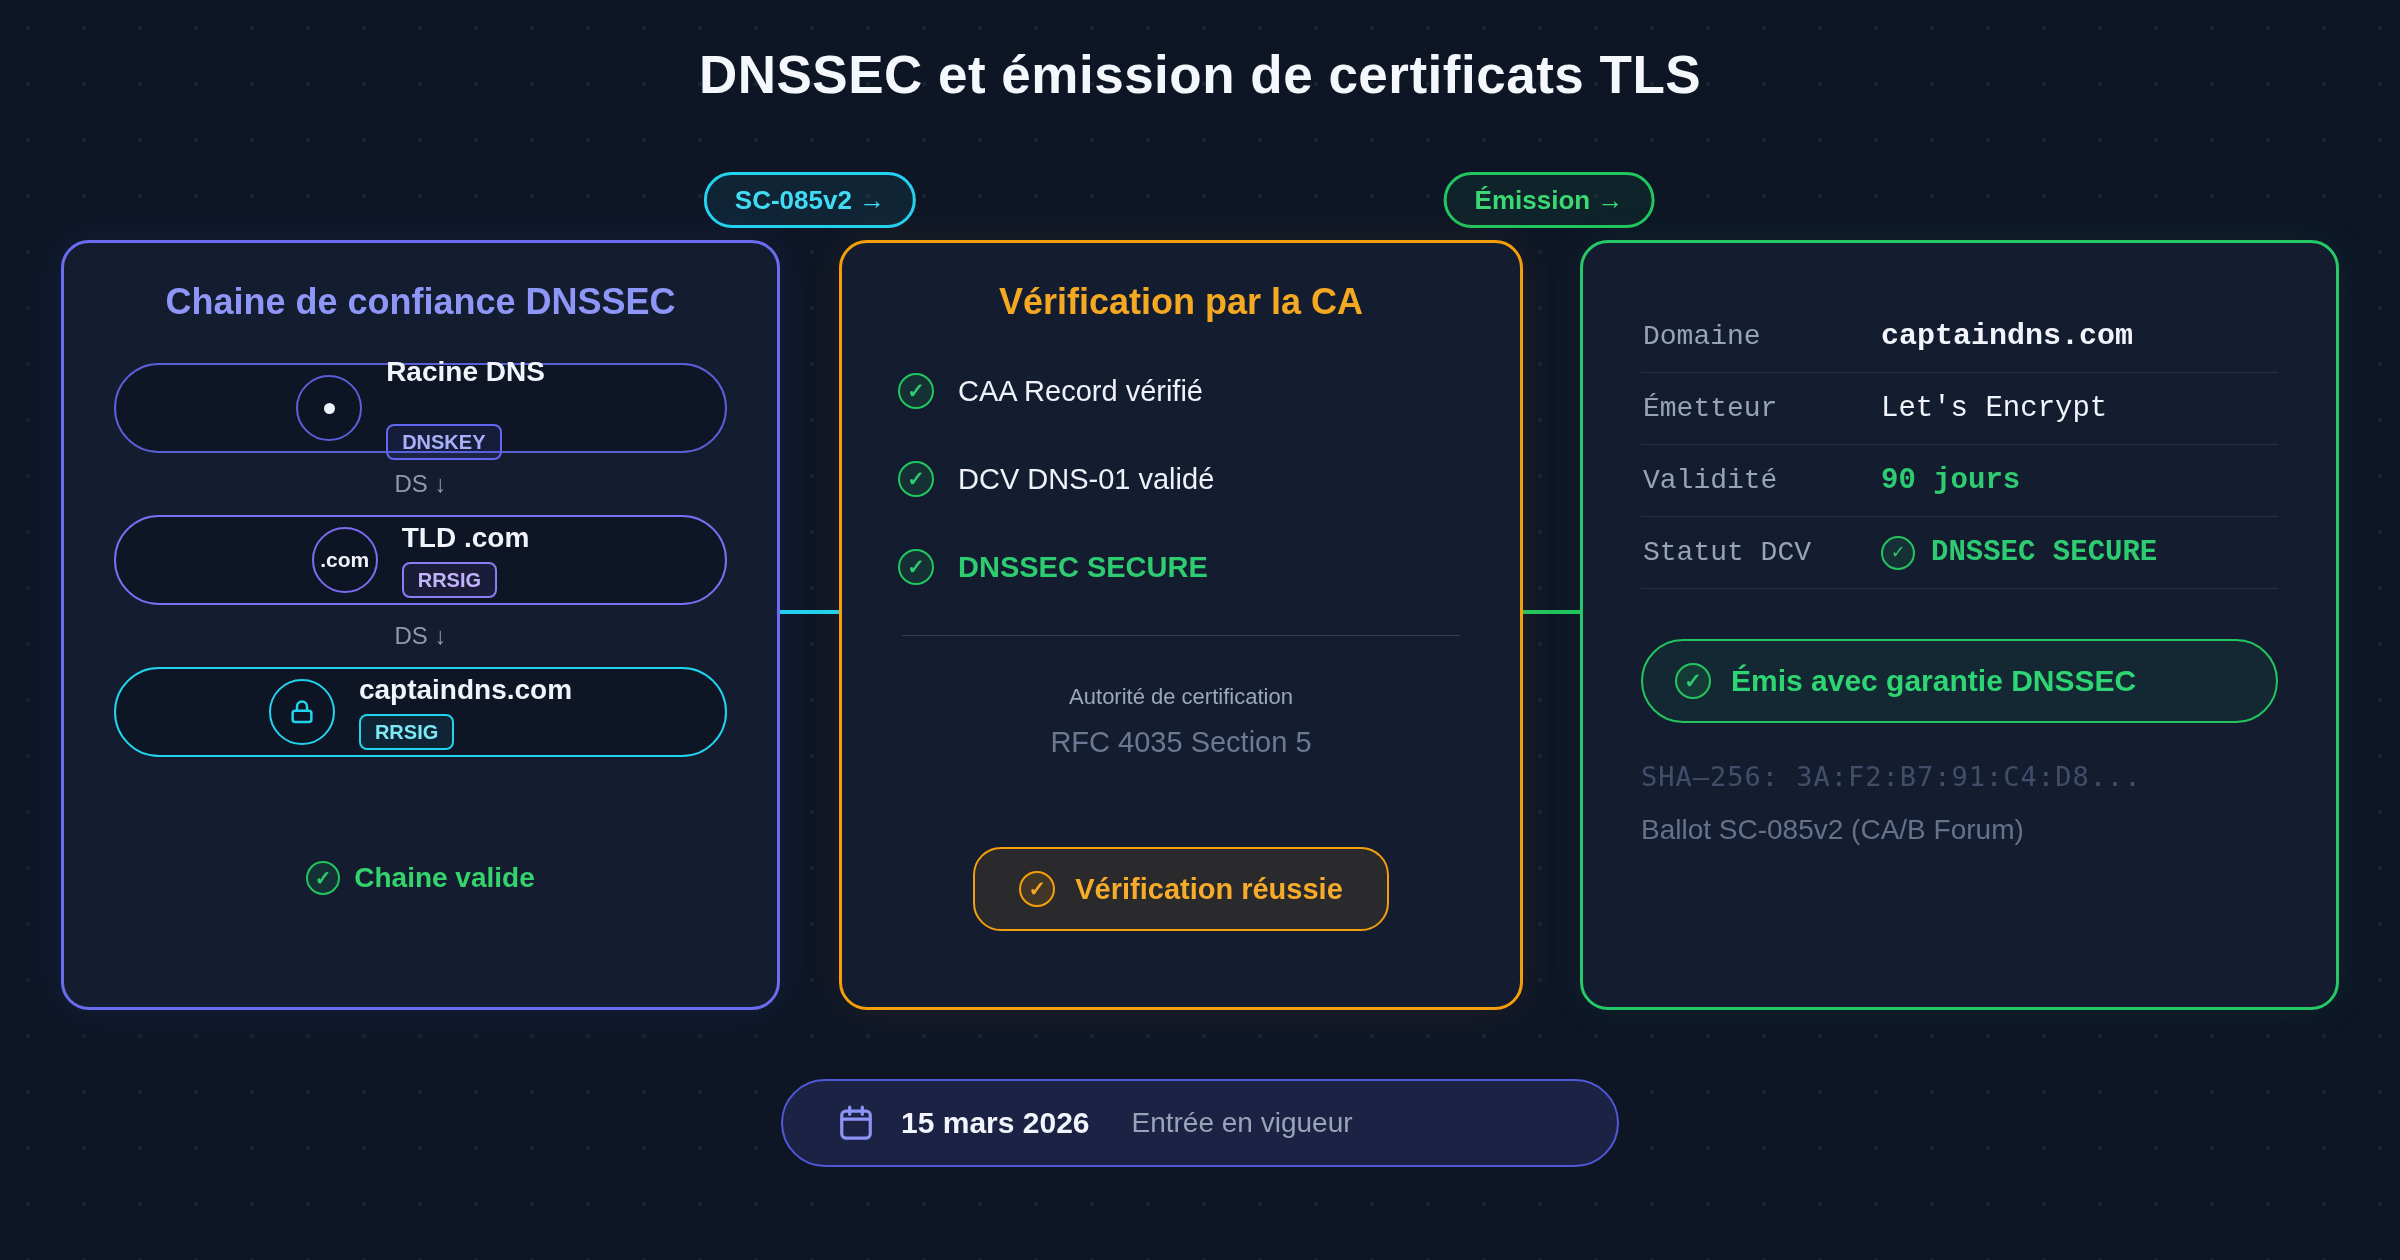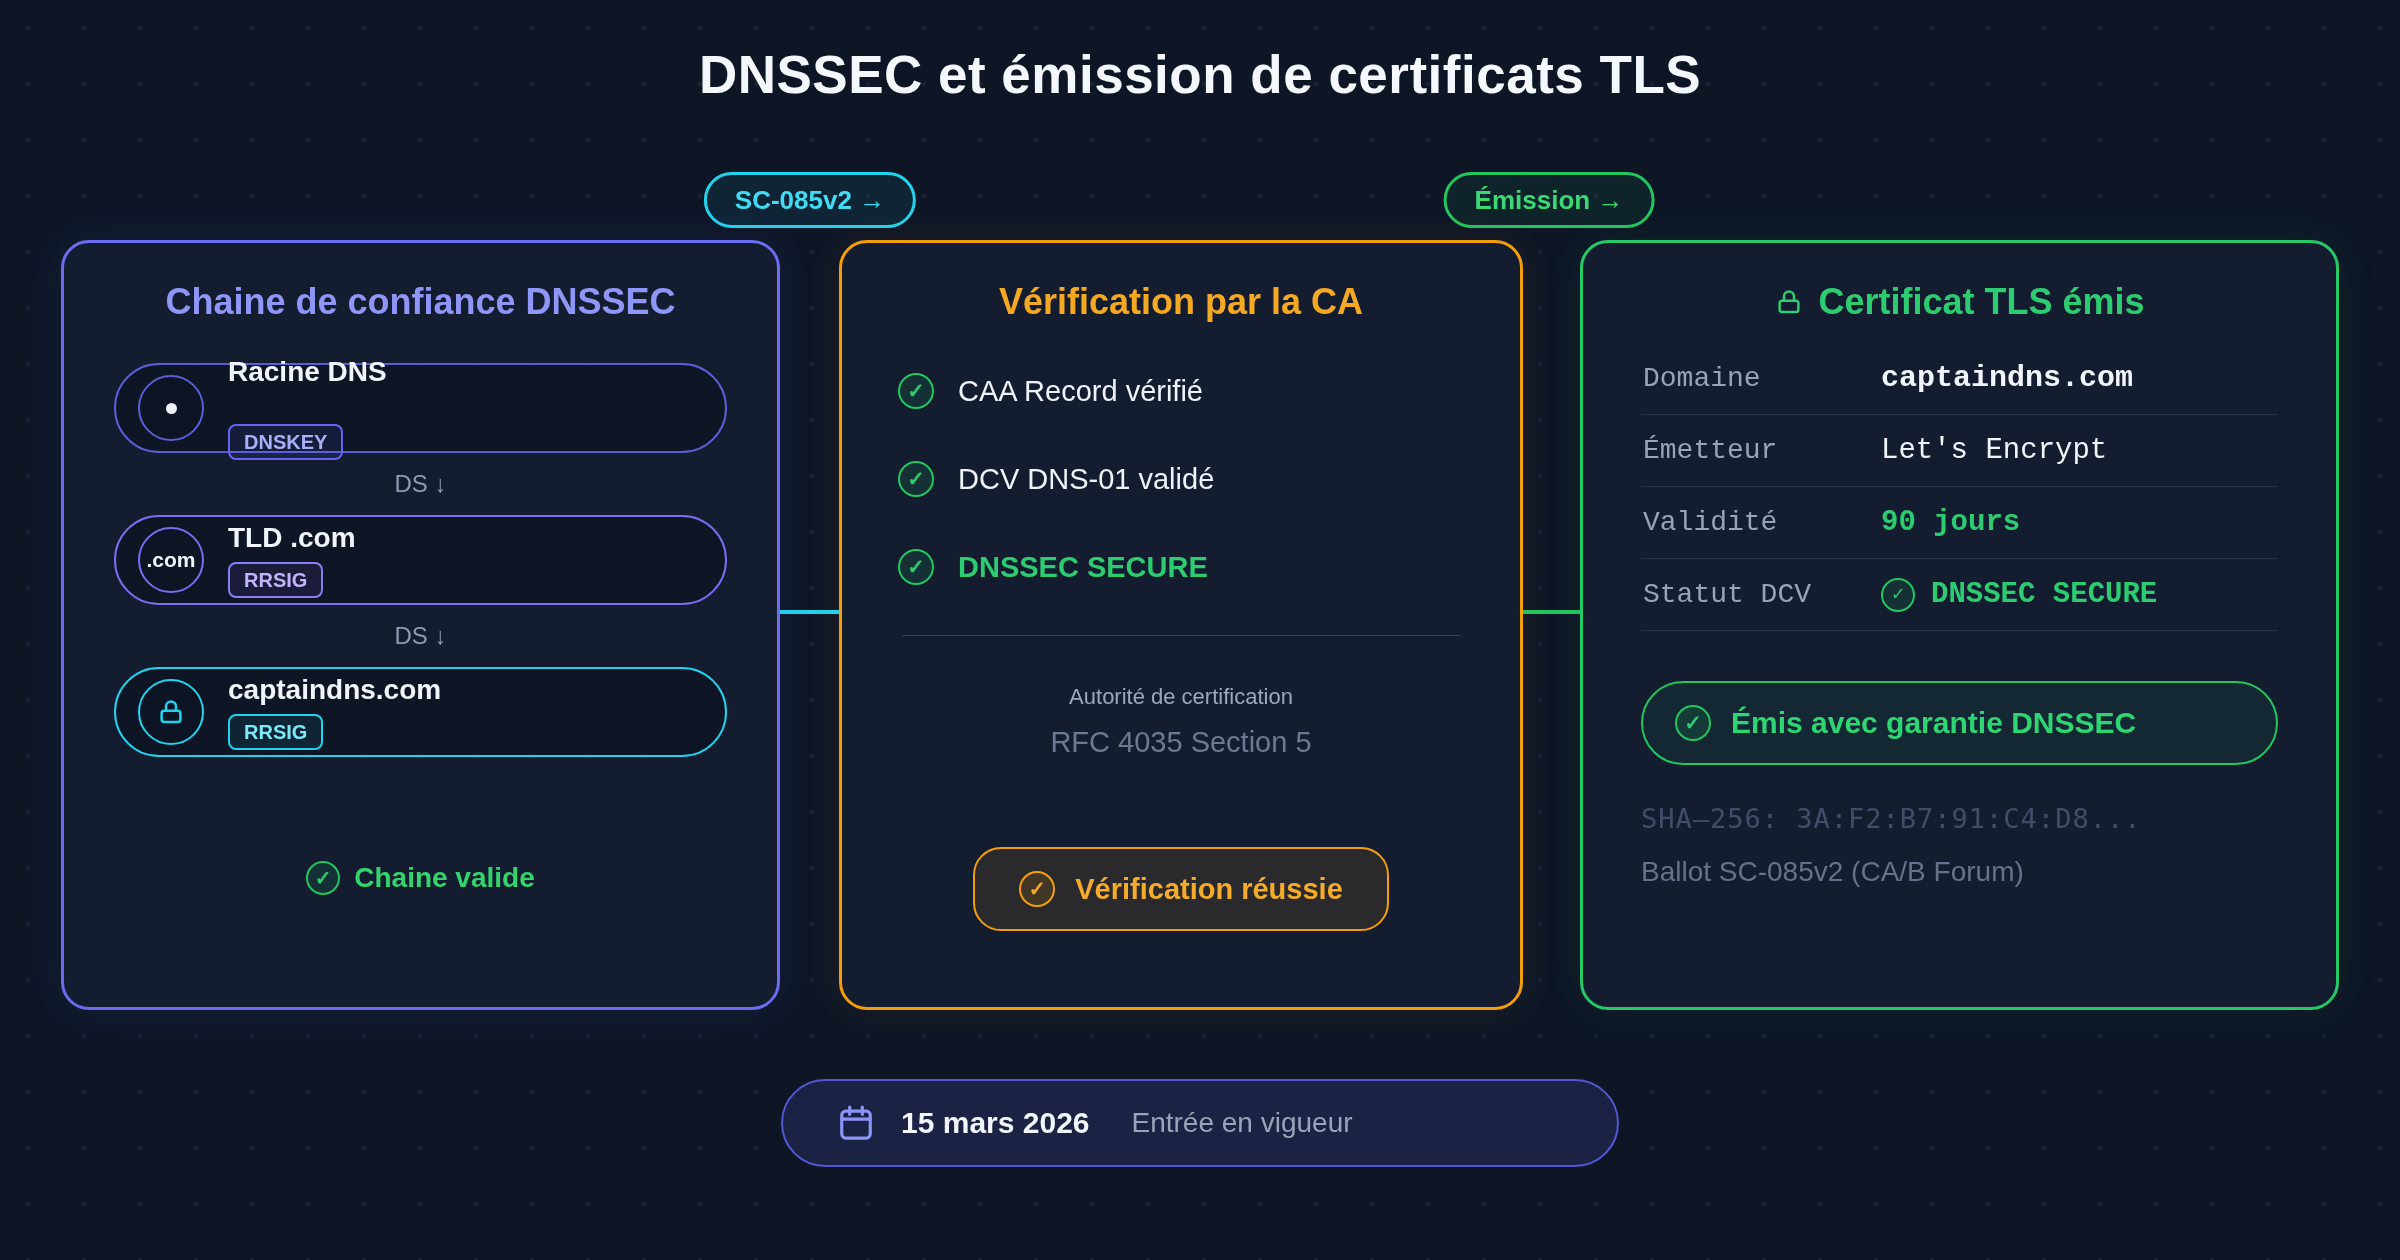--- a/index.html
+++ b/index.html
@@ -98,20 +98,21 @@
   .chain-node {
     display: flex;
     align-items: center;
     gap: 24px;
     height: 90px;
     border-radius: 999px;
     border: 2.5px solid;
     background: rgba(10,16,30,0.55);
     padding: 0 22px;
     margin: 0 6px;
+    justify-content: center;
   }
   .chain-node.root   { border-color: #5a5fd8; margin-top: 40px; }
   .chain-node.tld    { border-color: #7b6cf0; }
   .chain-node.domain { border-color: #22d3ee; }
 
   .node-circle {
     width: 66px; height: 66px;
     border-radius: 50%;
     border: 2.5px solid;
     display: flex;
@@ -387,29 +388,20 @@
   <div class="authority-label">Autorité de certification</div>
   <div class="authority-ref">RFC 4035 Section 5</div>
 
   <div class="result-pill">
     <span class="check-icon orange"></span>
     <span>Vérification réussie</span>
   </div>
 </section>
 
 <section class="panel panel-cert">
-  <h2 class="panel-title">
-    <span class="lock-icon">
-      <svg width="30" height="30" viewBox="0 0 24 24" fill="none" stroke="currentColor" stroke-width="2" stroke-linecap="round" stroke-linejoin="round">
-        <rect x="4.5" y="11" width="15" height="9" rx="2"></rect>
-        <path d="M8 11V7.5a4 4 0 0 1 8 0V11"></path>
-      </svg>
-    </span>
-    <span>Certificat TLS émis</span>
-  </h2>
 
   <div class="cert-table">
     <div class="cert-row domain">
       <span class="row-label">Domaine</span>
       <span class="row-value">captaindns.com</span>
     </div>
     <div class="cert-row issuer">
       <span class="row-label">Émetteur</span>
       <span class="row-value">Let's Encrypt</span>
     </div>

